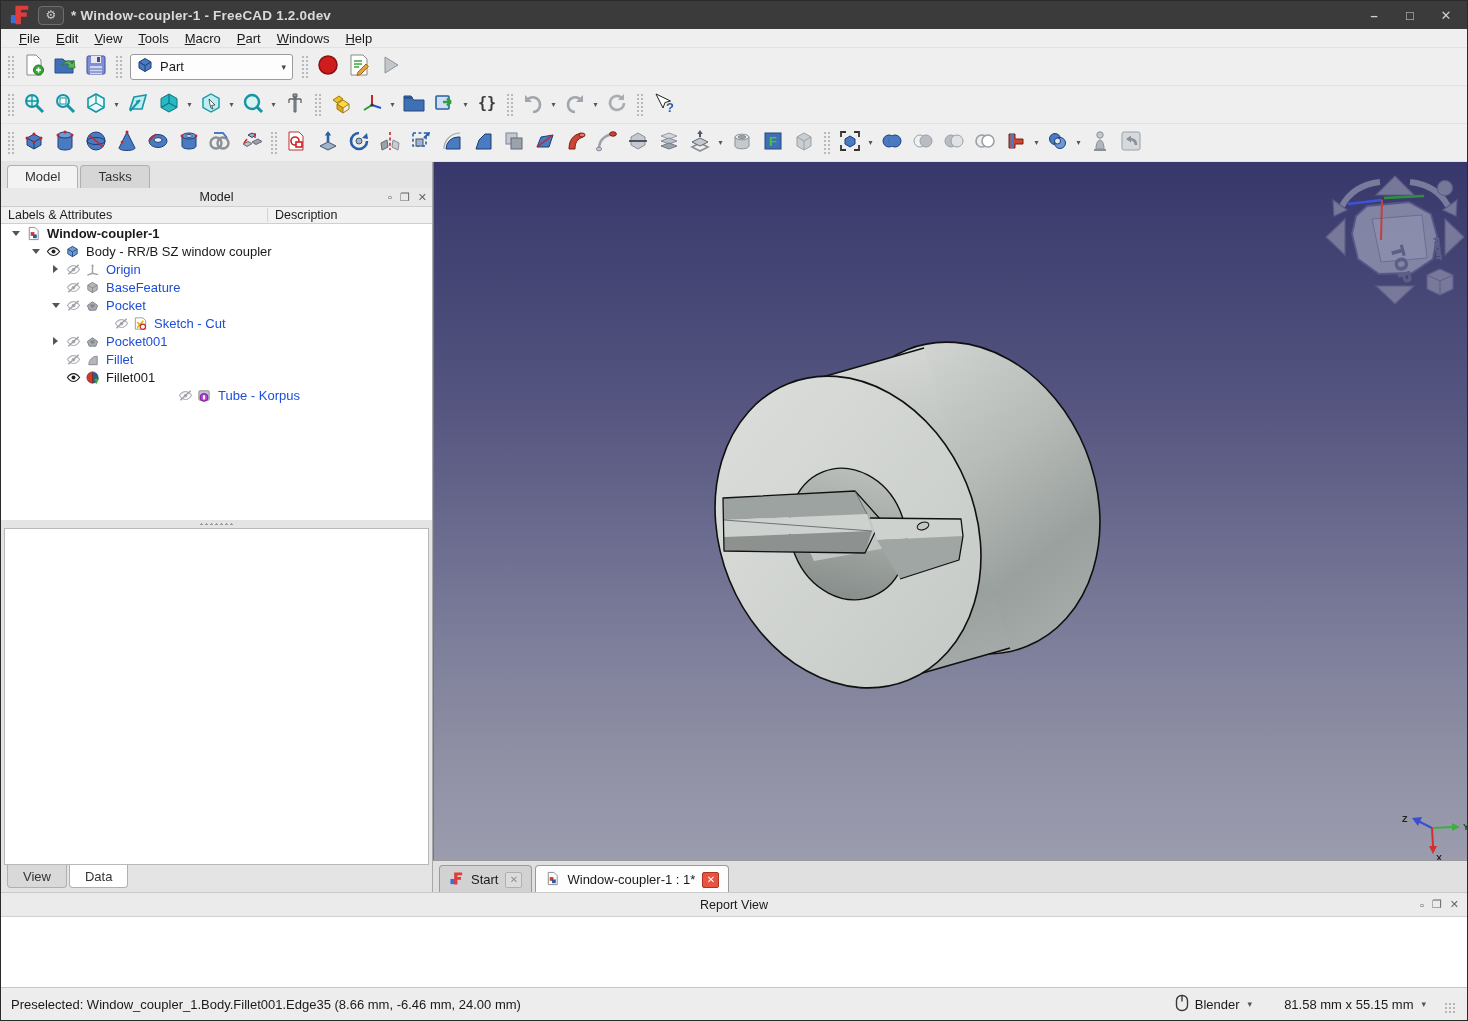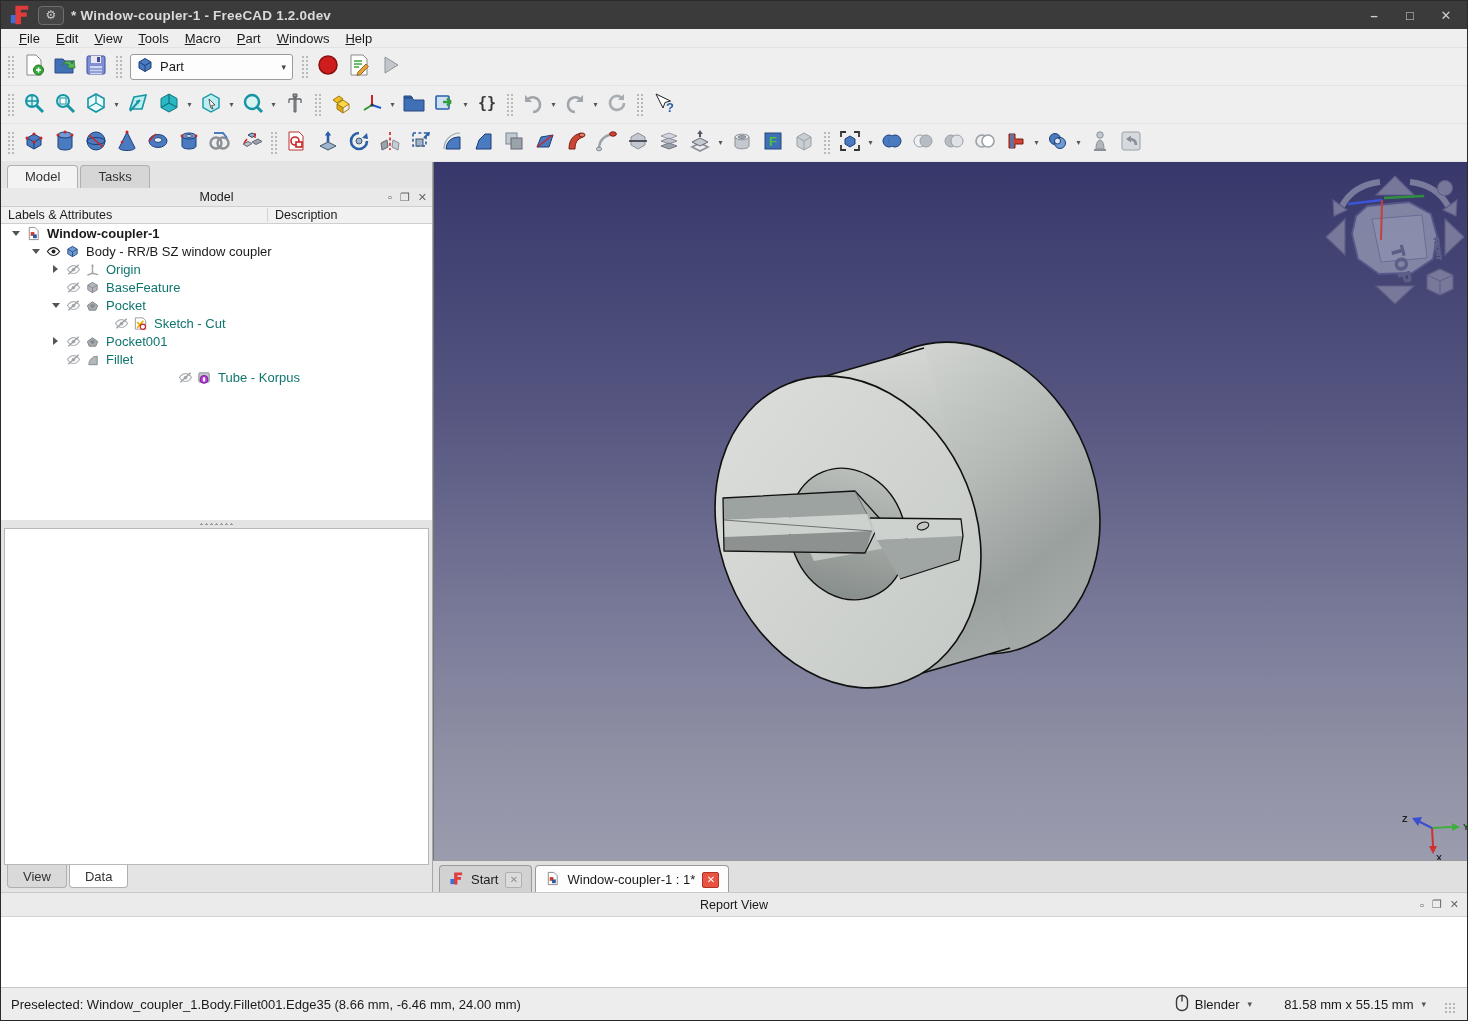--- a/index.html
+++ b/index.html
@@ -43,21 +43,21 @@
   .th1 { width:267px; padding-left:7px; border-right:1px solid #d4d4d4; }
   .th2 { flex:1; padding-left:7px; }
   .tree { height:296px; background:#fff; overflow:hidden; flex:none; }
   .treerow { height:18px; display:flex; align-items:center; }
   .exp { width:17px; height:16px; display:flex; align-items:center; justify-content:center; flex:none; }
   .exp.expanded::before { content:""; border-left:4px solid transparent; border-right:4px solid transparent; border-top:5px solid #555; }
   .exp.collapsed::before { content:""; border-top:4px solid transparent; border-bottom:4px solid transparent; border-left:5px solid #555; }
   .eyespan, .iconspan { width:19px; height:16px; display:flex; align-items:center; justify-content:center; flex:none; }
   .eyespan svg, .iconspan svg { width:15px; height:15px; }
   .tlabel { padding-left:4px; white-space:nowrap; }
-  .tlabel.gray { color:#0f766e; }
+  .tlabel.gray { color:#1d4ed8; }
   .tlabel.bold { font-weight:bold; }
   .hsplit { height:8px; position:relative; flex:none; }
   .hsplit::after { content:""; position:absolute; left:50%; top:3px; width:36px; height:2px; margin-left:-18px; background-image:radial-gradient(circle,#9a9a9a 1px,transparent 1.2px); background-size:5px 3px; }
   .proppanel { flex:1; background:#fff; border:1px solid #b8b8b8; margin:0 3px; }
   .bottomtabs { height:27px; display:flex; align-items:flex-start; padding-left:6px; gap:2px; flex:none; }
   .btab { padding:4px 15px 3px; border:1px solid #b0b0b0; border-top:none; border-radius:0 0 4px 4px; background:#d9d9d9; color:#333; }
   .btab.active { background:#fff; }
 
   
   .viewcol { flex:1; display:flex; flex-direction:column; min-width:0; }
@@ -675,20 +675,37 @@
                 <circle cx="8" cy="8" r="2" fill="#aeb2b6"></circle>
                 <path d="M2.5 13L13.5 3" stroke="#9a9ea2" stroke-width="1.4"></path>
               </svg>
             </span>
             <span class="iconspan">
               <svg viewBox="0 0 16 16">
                 <path d="M13 13.5H4a9 9 0 0 1 9-9z" fill="#b4b8bc" stroke="#85898d"></path>
               </svg>
             </span>
             <span class="tlabel gray">Fillet</span>
+          </div>
+          <div class="treerow" style="padding-left: 46px;">
+            <span class="exp"></span>
+            <span class="eyespan">
+              <svg viewBox="0 0 16 16">
+                <path d="M1.5 8S4.5 3.8 8 3.8 14.5 8 14.5 8 11.5 12.2 8 12.2 1.5 8 1.5 8z" fill="#fff" stroke="#222" stroke-width="1.2"></path>
+                <circle cx="8" cy="8" r="2.1" fill="#222"></circle>
+              </svg>
+            </span>
+            <span class="iconspan">
+              <svg viewBox="0 0 16 16">
+                <path d="M8 2a6 6 0 0 1 0 12z" fill="#2c5aa0" stroke="#1a3c73" stroke-width=".7"></path>
+                <path d="M8 2a6 6 0 0 0 0 12z" fill="#cc3b2b" stroke="#7a221a" stroke-width=".7"></path>
+                <path d="M9.5 9h5L12 14.5z" fill="#3fae3f" stroke="#1f7a1f" stroke-width=".6"></path>
+              </svg>
+            </span>
+            <span class="tlabel">Fillet001</span>
           </div>
           <div class="treerow" style="padding-left: 26px; justify-content: center;">
             <span class="exp"></span>
             <span class="eyespan">
               <svg viewBox="0 0 16 16">
                 <path d="M1.5 8S4.5 3.8 8 3.8 14.5 8 14.5 8 11.5 12.2 8 12.2 1.5 8 1.5 8z" fill="none" stroke="#aeb2b6" stroke-width="1.2"></path>
                 <circle cx="8" cy="8" r="2" fill="#aeb2b6"></circle>
                 <path d="M2.5 13L13.5 3" stroke="#9a9ea2" stroke-width="1.4"></path>
               </svg>
             </span>

